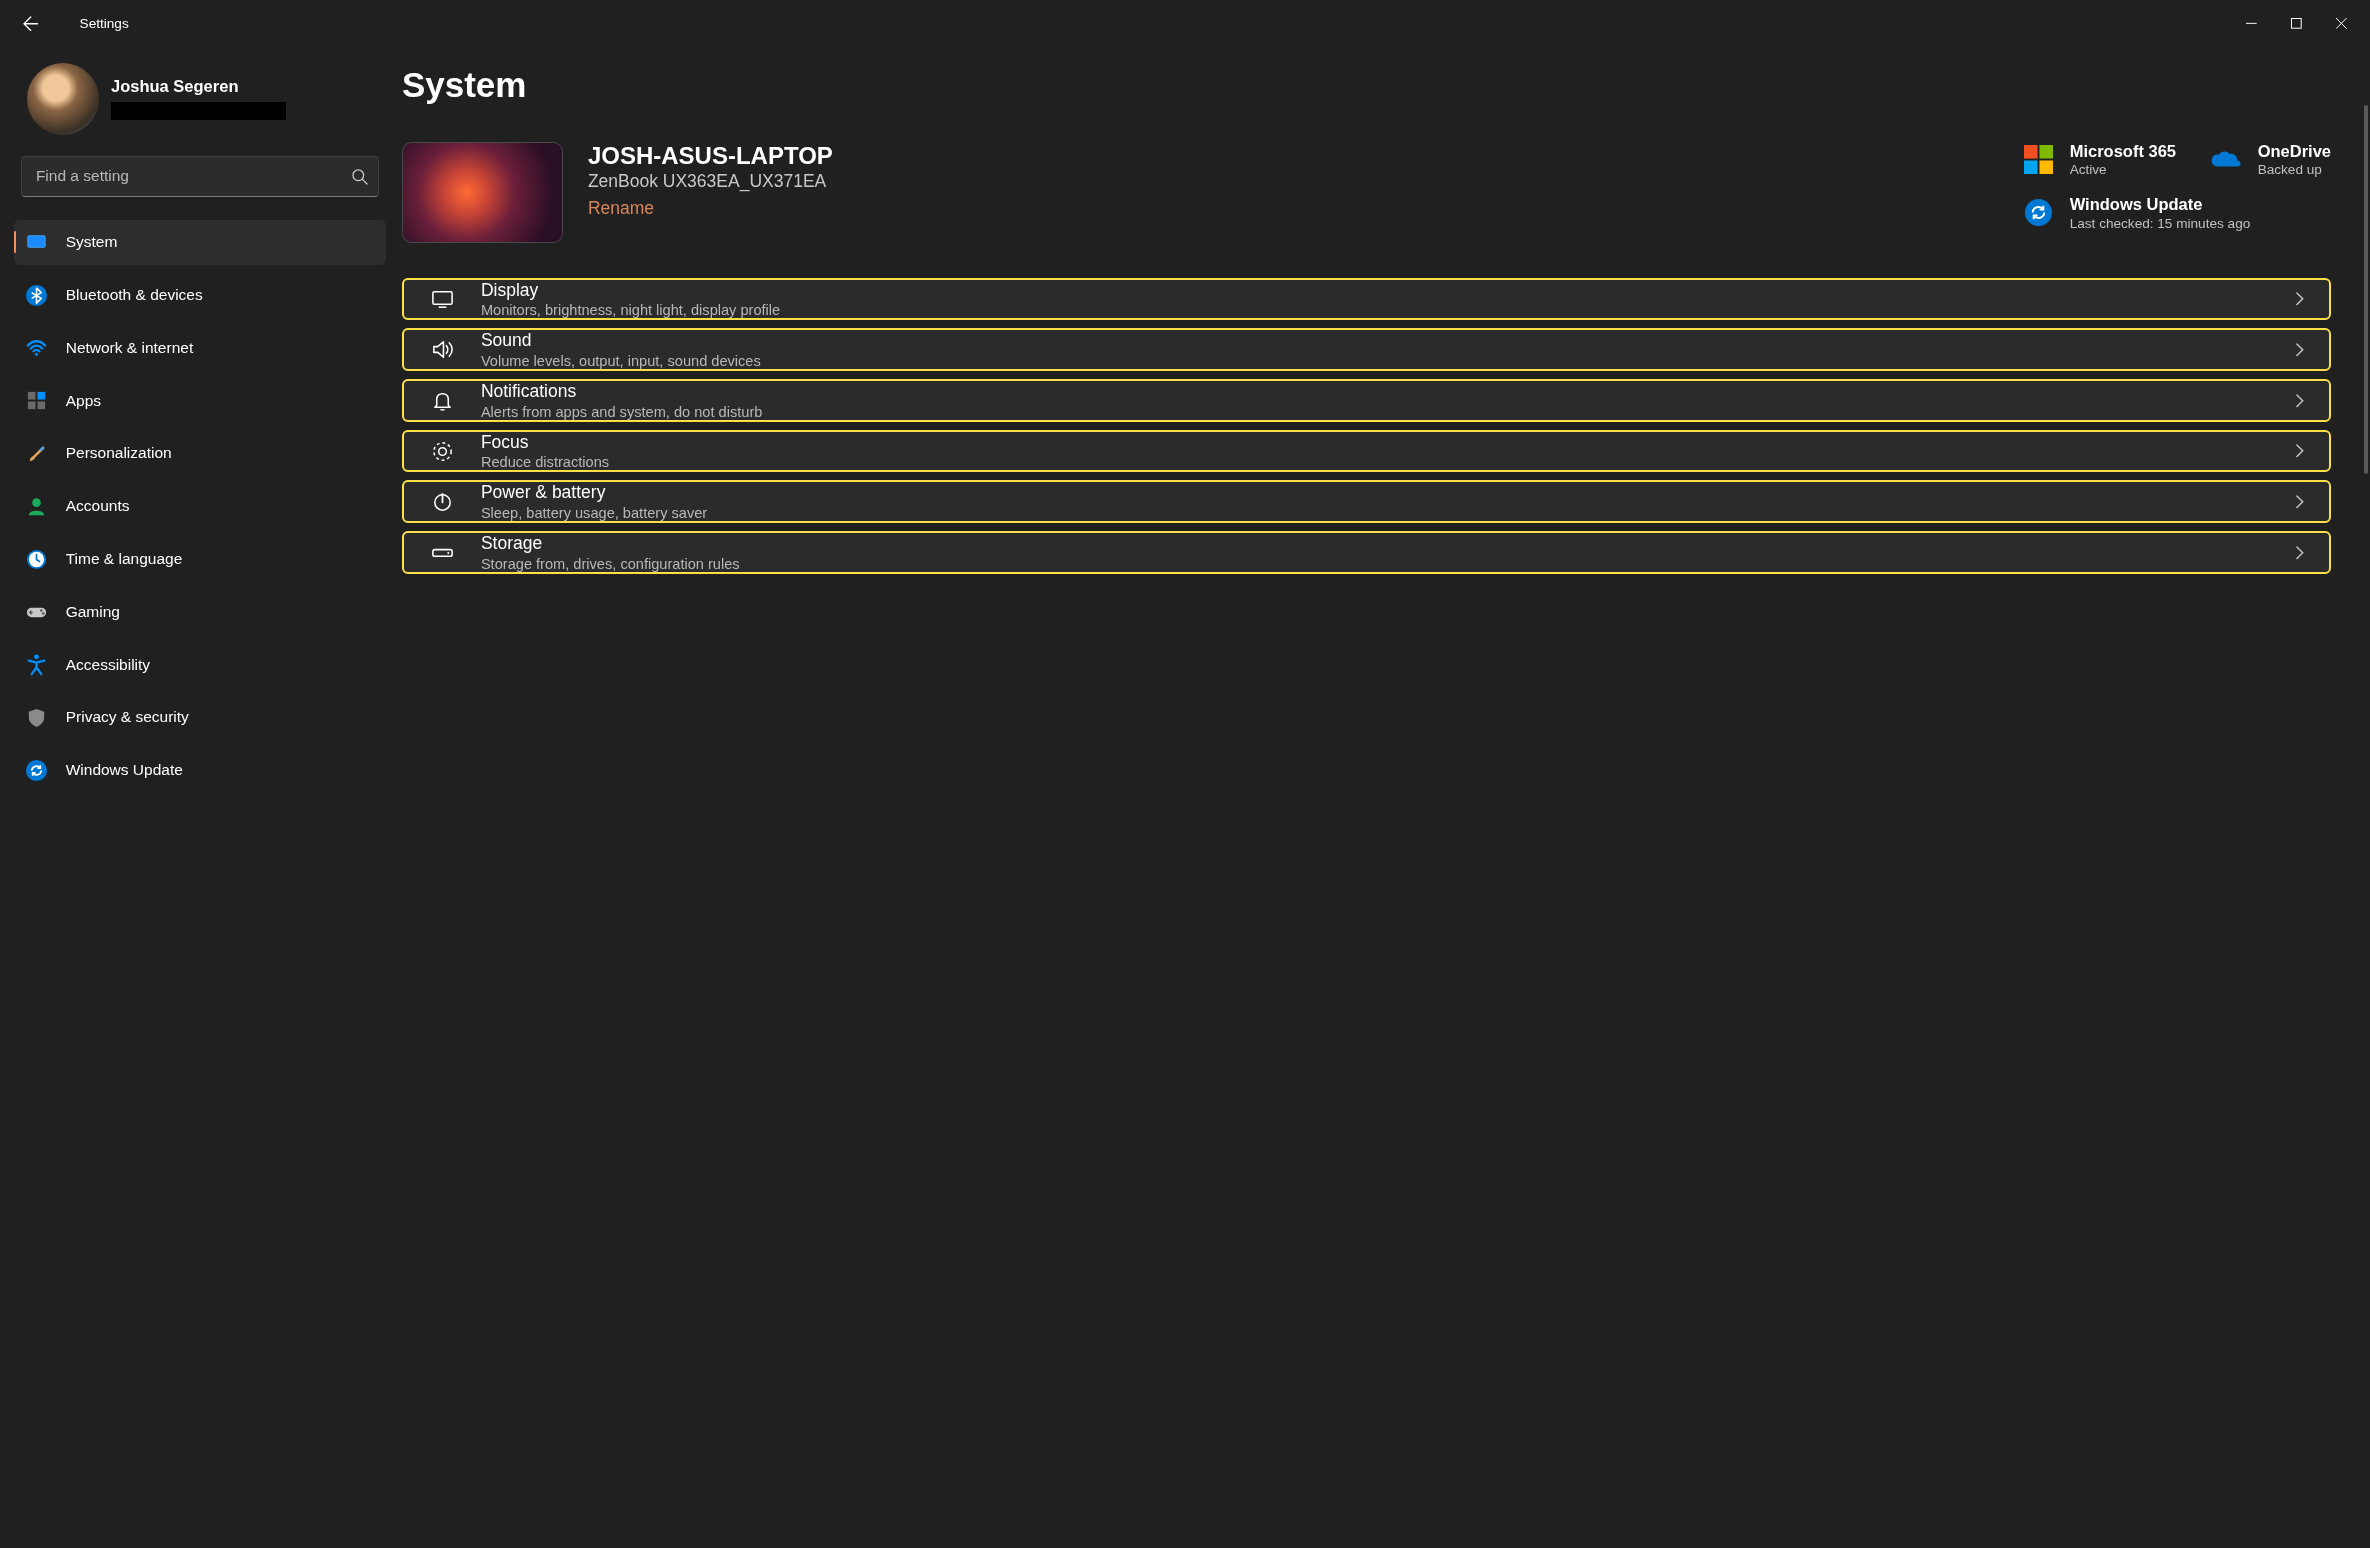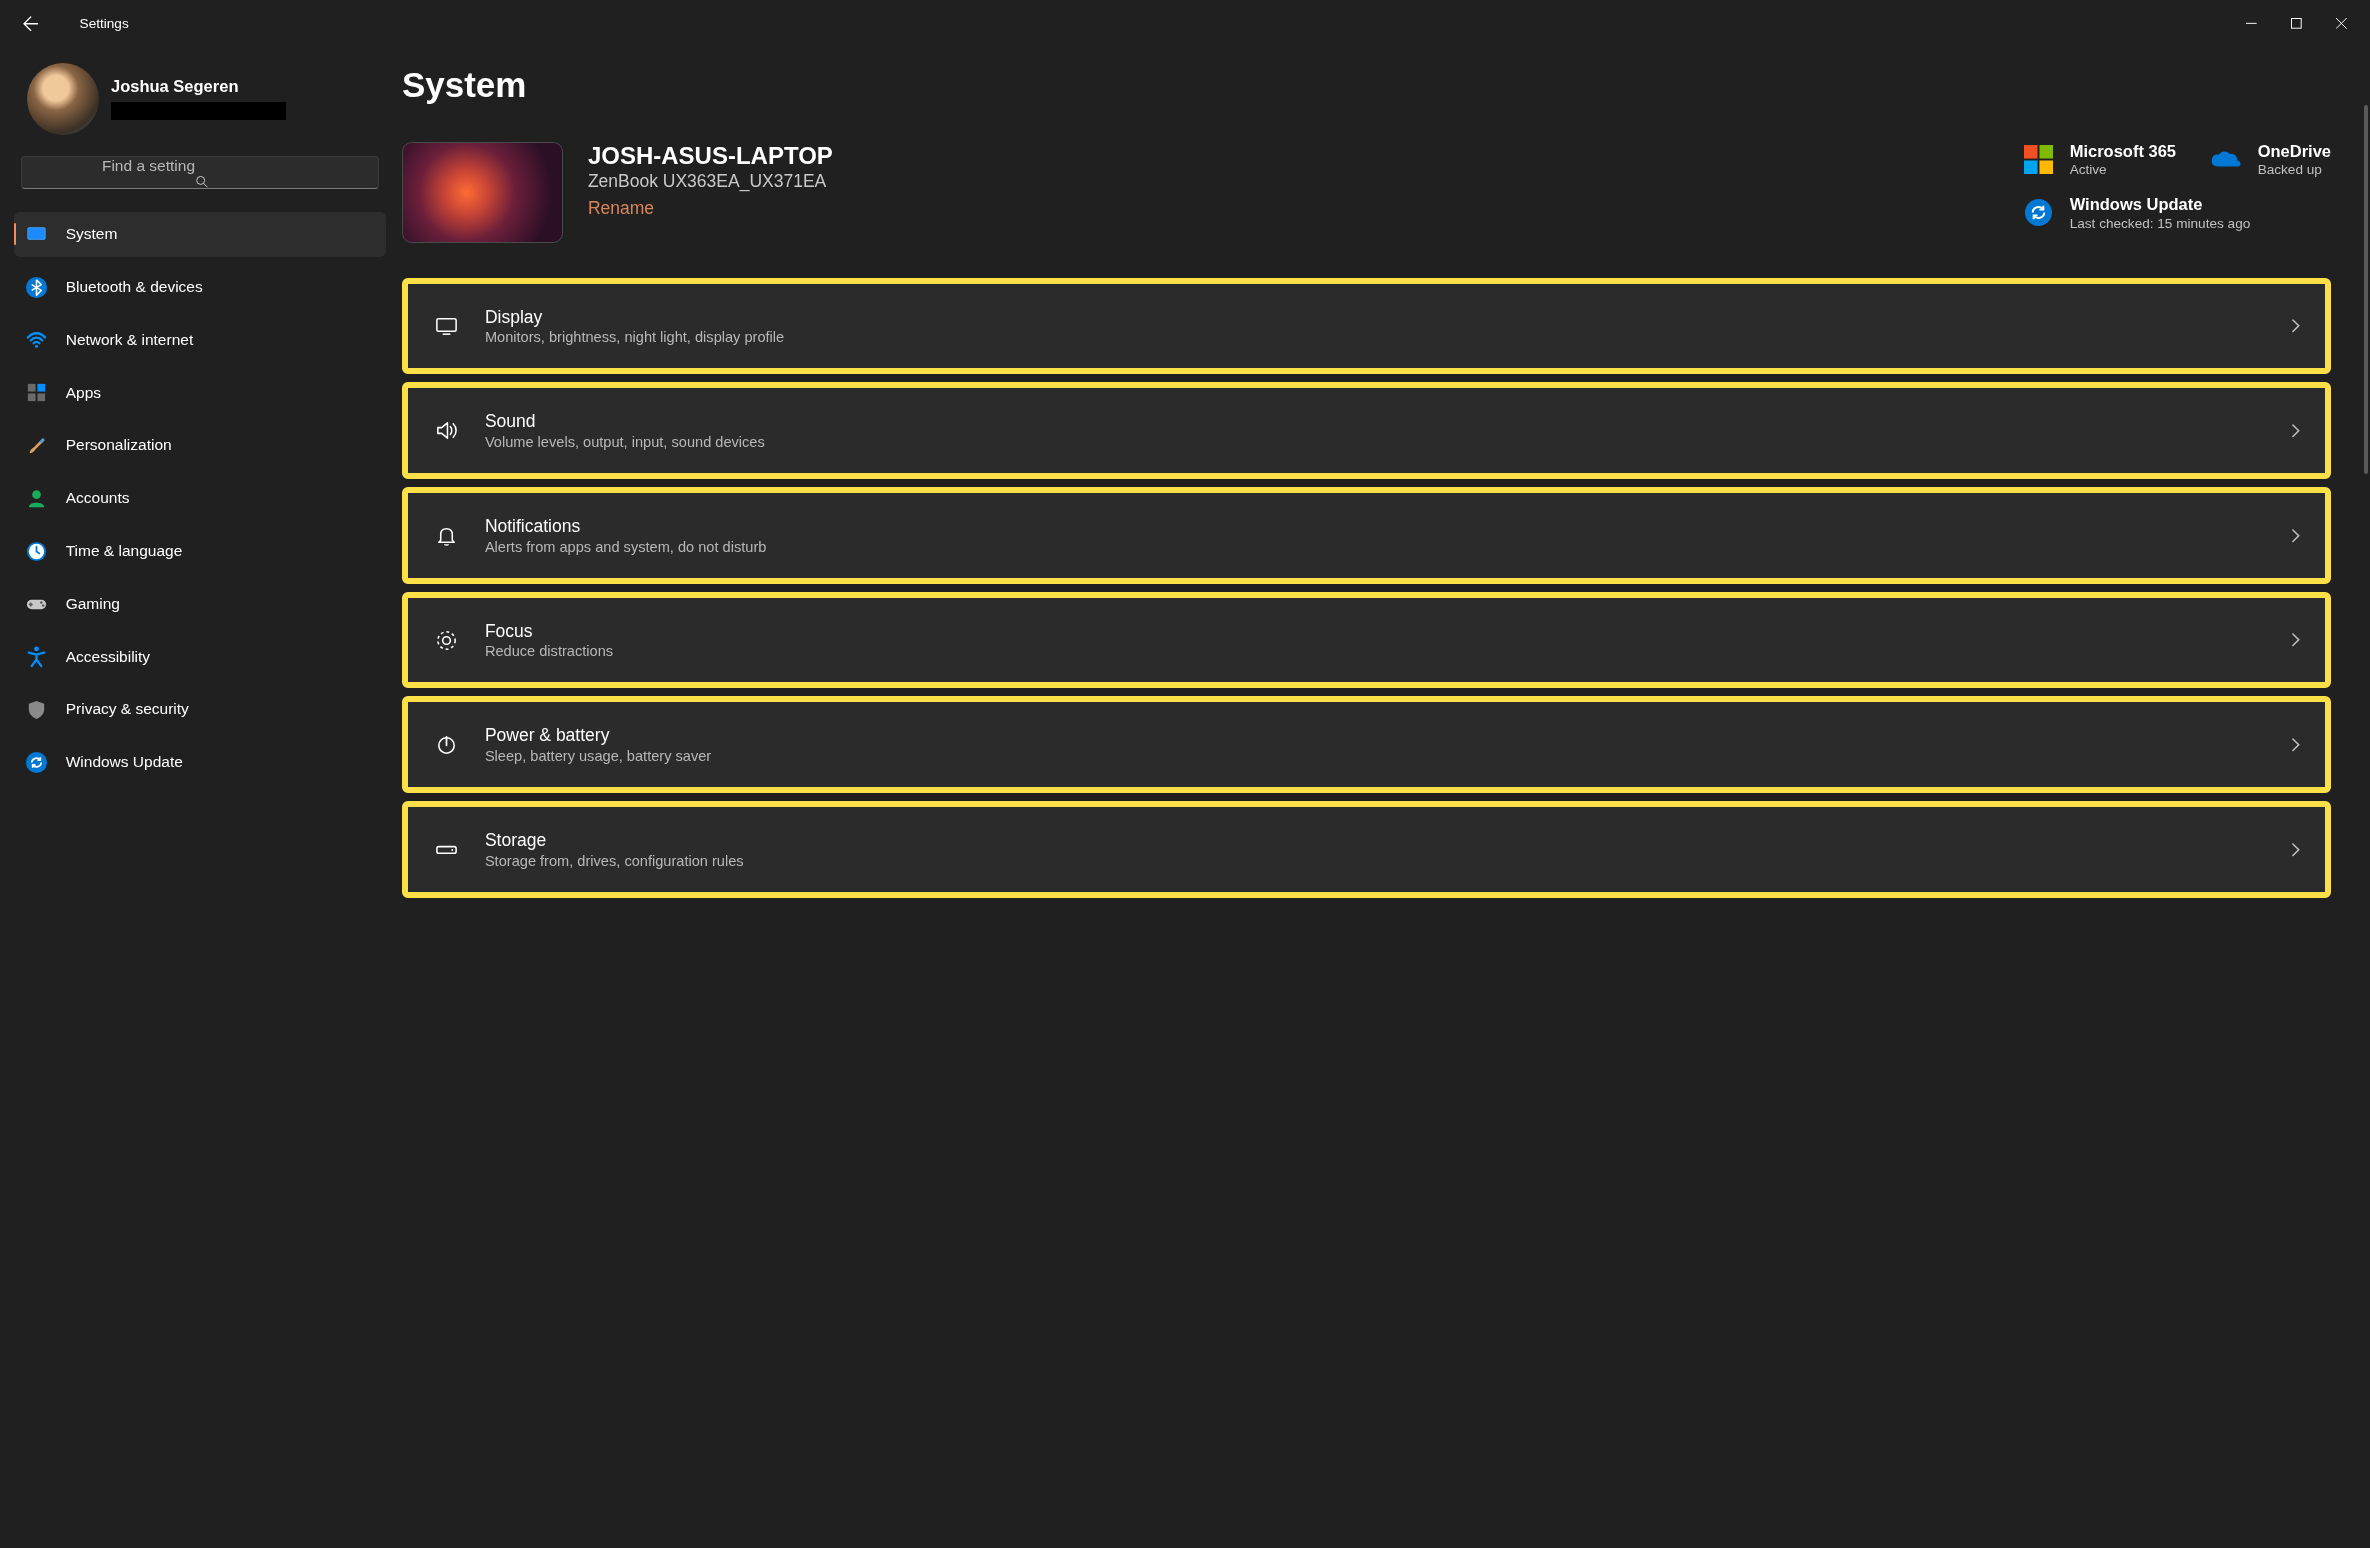--- a/index.html
+++ b/index.html
@@ -75,23 +75,22 @@
     font-size: 12.6px; color: #000;
     background: #000; width: 175px; height: 17.5px;
   }
   .search-wrap { padding: 0 21.3px 23px 21.3px; }
   .search {
     display: flex; align-items: center;
     background: #2c2c2c;
     border: 1px solid #3d3d3d;
     border-bottom: 1px solid #7a7a7a;
     border-radius: 3.9px;
-    height: 33px;
+    height: 41px;
     padding: 0 9.7px 0 13.6px;
-    flex-direction: column;
   }
   .search input {
     flex: 1;
     background: transparent;
     border: none;
     outline: none;
     color: #fff;
     font-size: 15.5px;
   }
   .search input::placeholder { color: #b8b8b8; }
@@ -166,23 +165,23 @@
   }
   .status-icon { width: 35px; height: 35px; display:flex; align-items:center; justify-content:center; flex-shrink:0; }
   .status-text strong { display: block; font-size: 16.5px; font-weight: 600; }
   .status-text span { display: block; font-size: 13.6px; color: #c0c0c0; margin-top: 1.9px; }
   .status-wide { grid-column: 1 / 3; }
   .settings-list { display: flex; flex-direction: column; gap: 7.8px; }
   .setting-card {
     display: flex;
     align-items: center;
     background: #2b2b2b;
-    border: 6px solid #fde047;
+    border: 2px solid #fde047;
     border-radius: 5.8px;
-    padding: 23px 23px;
+    padding: 0 23px;
     cursor: pointer;
     gap: 23px;
   }
   .setting-icon {
     width: 31px; height: 31px;
     display: flex; align-items: center; justify-content: center;
     flex-shrink: 0;
   }
   .setting-text { flex: 1; }
   .setting-title { font-size: 17.5px; font-weight: 400; color: #fff; }

